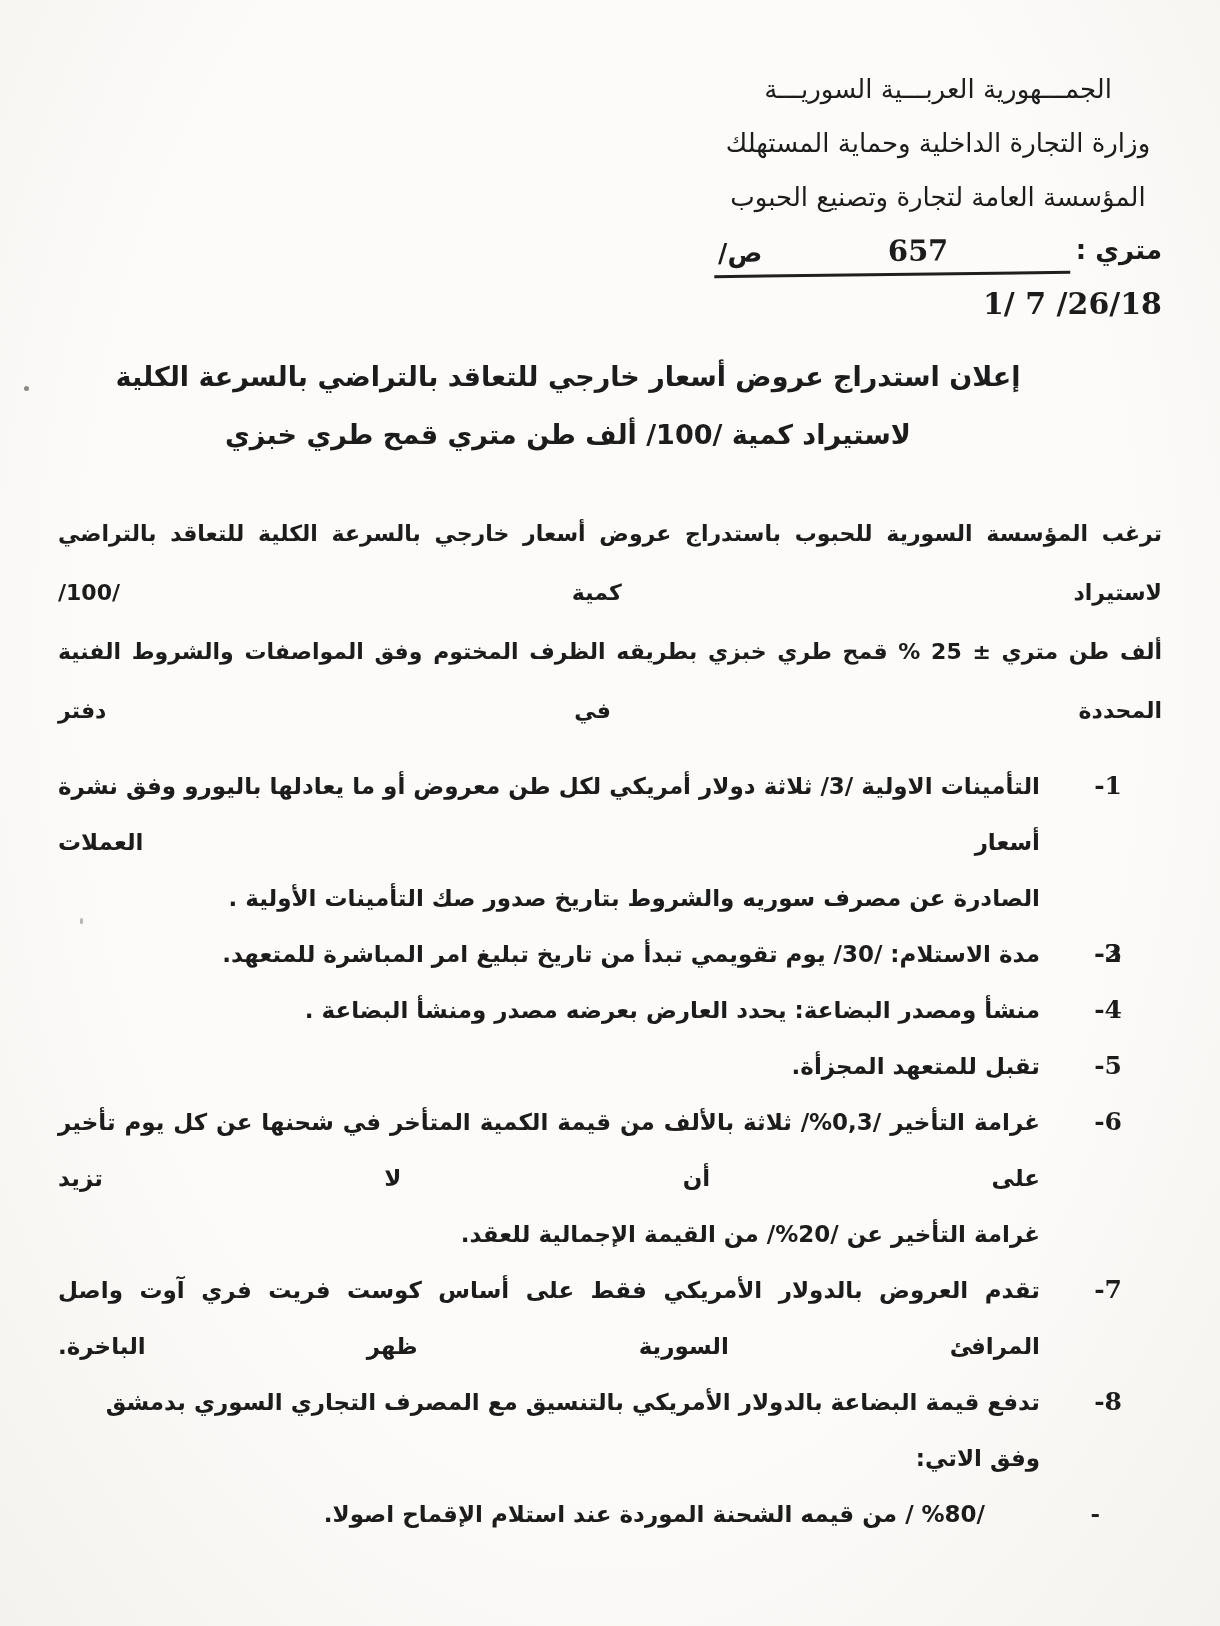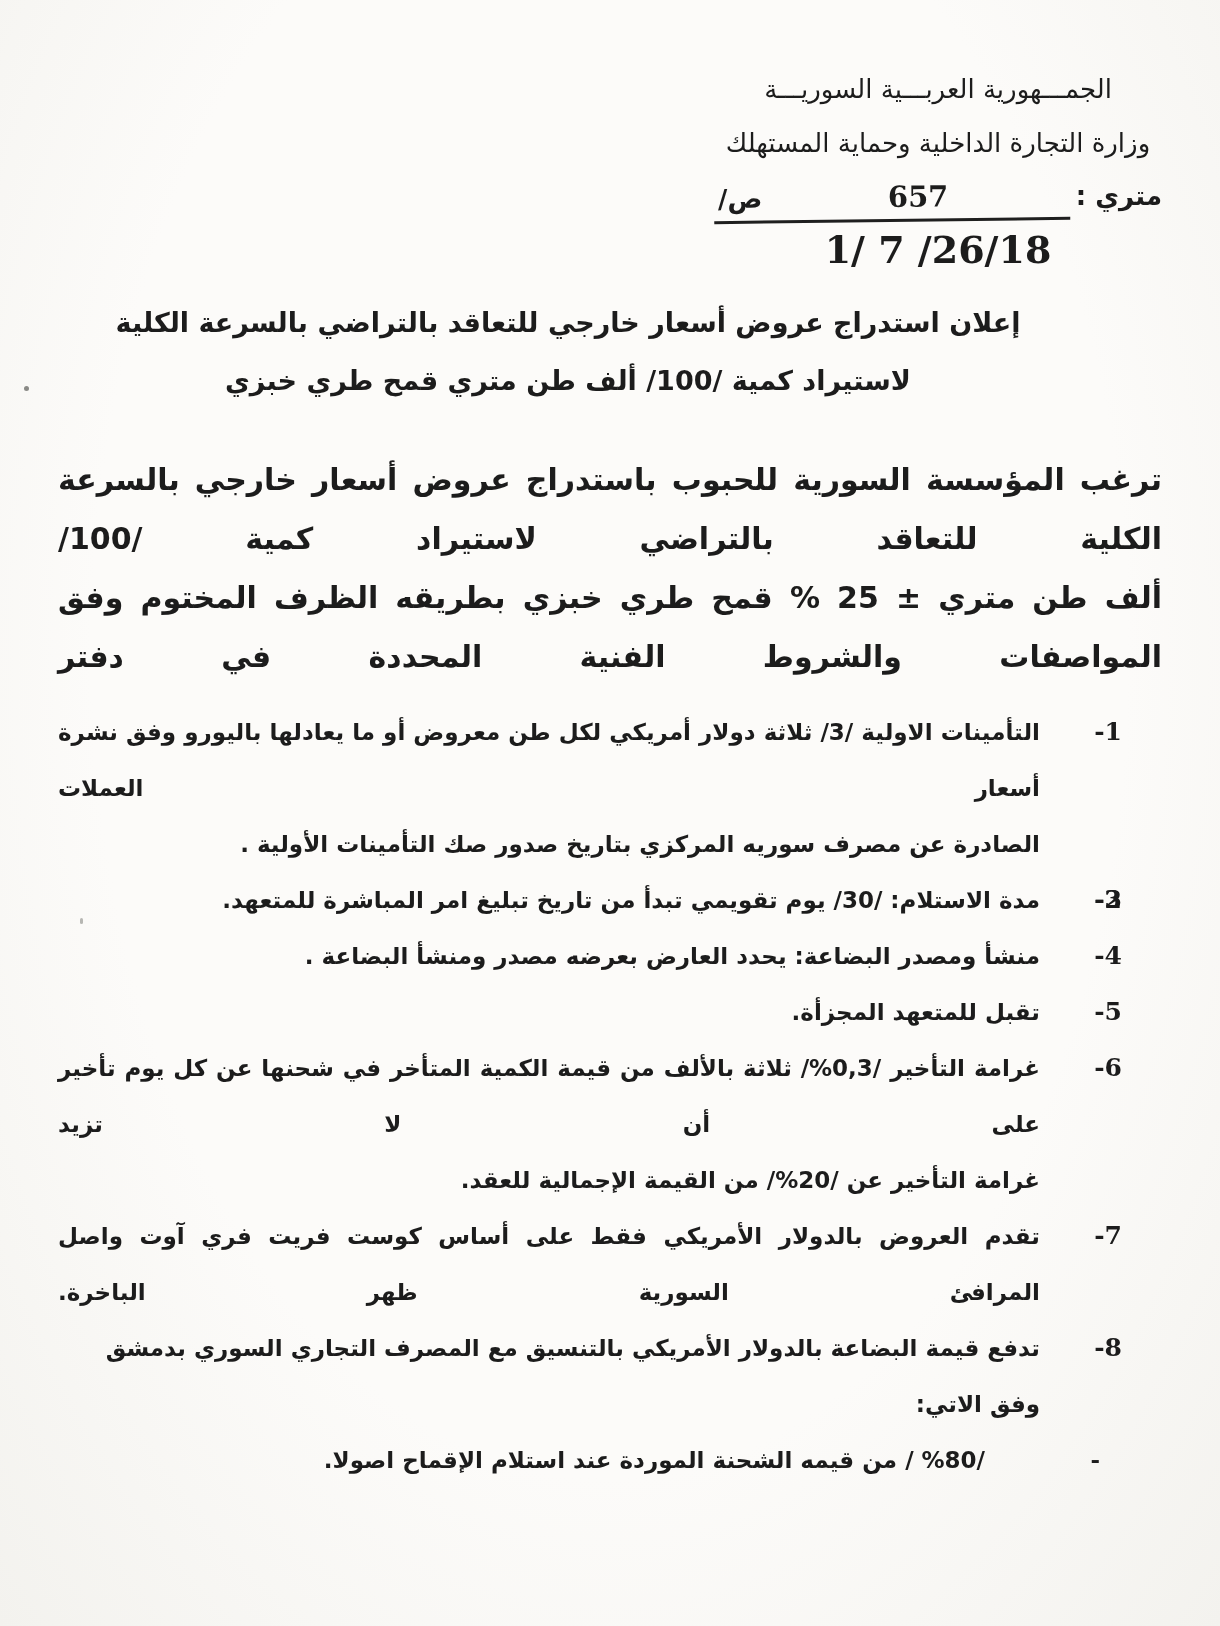--- a/index.html
+++ b/index.html
@@ -12,25 +12,25 @@
   }
   .page{padding:62px 58px 0 58px;position:relative;}
   
   .hdr{width:448px;text-align:center;font-size:26px;font-weight:400;line-height:54px;}
   .hdr .hline{white-space:nowrap;}
   .numline{display:flex;align-items:flex-end;font-size:26px;font-weight:700;line-height:52px;width:448px;}
   .numline .lbl{white-space:nowrap;padding-left:6px;}
   .num-field{flex:1;border-bottom:3px solid #1f1f1f;display:flex;align-items:flex-end;transform:rotate(-0.7deg);}
   .num-val{flex:1;text-align:center;font-family:"DejaVu Serif", serif;font-size:29px;line-height:44px;}
   .num-suf{font-size:26px;line-height:44px;padding:0 4px;}
-  .hdate{width:448px;text-align:center;font-family:"DejaVu Serif", serif;font-size:38px;font-weight:700;line-height:56px;}
+  .hdate{width:448px;text-align:right;font-family:"DejaVu Serif", serif;font-size:30px;font-weight:700;line-height:56px;}
   
   .title{margin-top:16px;padding-right:84px;text-align:center;font-size:27px;font-weight:700;line-height:58px;}
   
-  .intro{margin-top:40px;font-size:30px;font-weight:700;line-height:59px;}
+  .intro{margin-top:40px;font-size:22px;font-weight:700;line-height:59px;}
   
   .list{margin-top:18px;font-size:23px;font-weight:700;}
   .item{position:relative;padding-right:122px;line-height:56px;}
   .marker{position:absolute;right:40px;top:0;font-family:"DejaVu Serif", serif;font-size:25px;}
   .l{text-align:right;}
   .j{text-align:justify;text-align-last:justify;}
   .bullet{position:relative;padding-right:177px;line-height:56px;}
   .bullet .dash{position:absolute;right:62px;top:0;font-family:"DejaVu Serif", serif;}
   
   .sp{position:absolute;background:#8a8a86;border-radius:50%;}
@@ -38,20 +38,21 @@
   .sp2{left:80px;top:918px;width:3px;height:6px;opacity:.6;border-radius:2px;}
 </style>
 </head>
 <body>
 
 <div class="page">
 
   <div class="hdr">
     <div class="hline">الجمـــهورية العربـــية السوريـــة</div>
     <div class="hline">وزارة التجارة الداخلية وحماية المستهلك</div>
+    <div class="hline">المؤسسة العامة لتجارة وتصنيع الحبوب</div>
   </div>
 
   <div class="numline">
     <span class="lbl">متري :</span>
     <span class="num-field">
       <span class="num-val">657</span>
       <span class="num-suf" dir="ltr">/ص</span>
     </span>
   </div>
 
@@ -65,21 +66,21 @@
   <div class="intro">
     <div class="l j">ترغب المؤسسة السورية للحبوب باستدراج عروض أسعار خارجي بالسرعة الكلية للتعاقد بالتراضي لاستيراد كمية ‎/100/‎</div>
     <div class="l j">ألف طن متري ‎% 25 ±‎ قمح طري خبزي بطريقه الظرف المختوم وفق المواصفات والشروط الفنية المحددة في دفتر</div>
   </div>
 
   <div class="list">
 
     <div class="item">
       <span class="marker">1-</span>
       <div class="l j">التأمينات الاولية ‎/3/‎ ثلاثة دولار أمريكي لكل طن معروض أو ما يعادلها باليورو وفق نشرة أسعار العملات</div>
-      <div class="l">الصادرة عن مصرف سوريه المركزي بتاريخ صدور صك التأمينات الأولية .</div>
+      <div class="l">الصادرة عن مصرف سوريه والشروط بتاريخ صدور صك التأمينات الأولية .</div>
     </div>
 
     <div class="item">
       <span class="marker">2-</span>
     </div>
 
     <div class="item">
       <span class="marker">3-</span>
       <div class="l">مدة الاستلام: ‎/30/‎ يوم تقويمي تبدأ من تاريخ تبليغ امر المباشرة للمتعهد.</div>
     </div>

